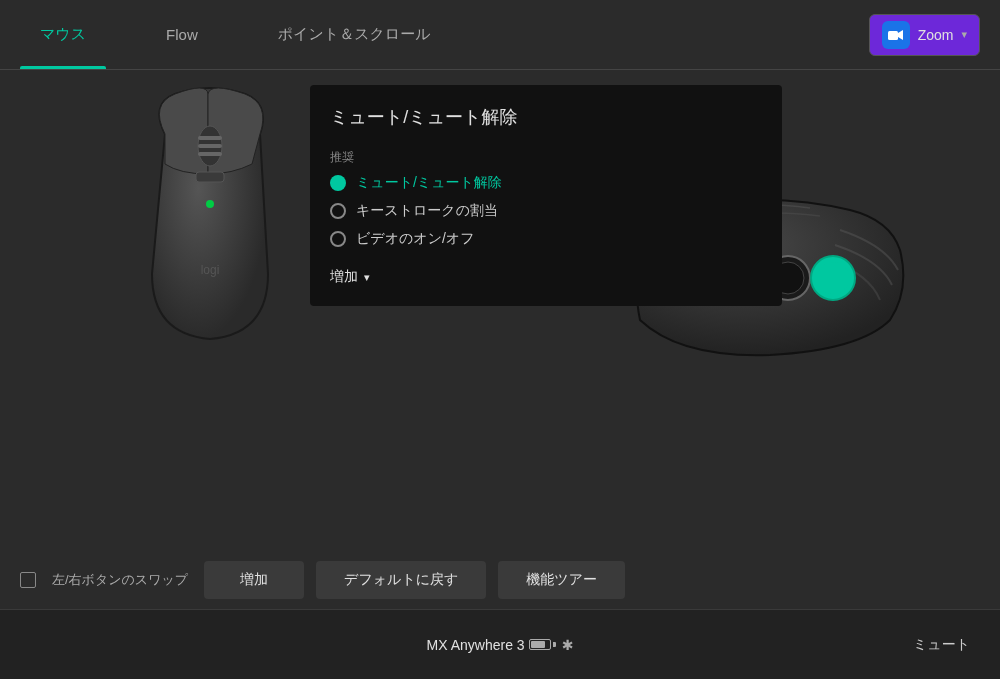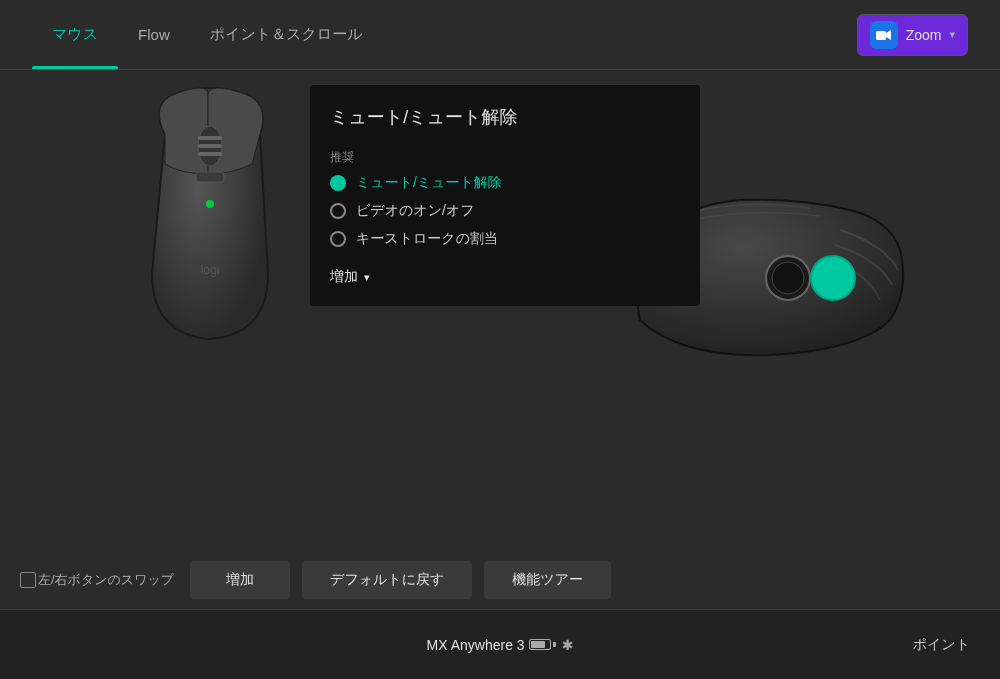--- a/index.html
+++ b/index.html
@@ -13,22 +13,23 @@
       position: relative;
     }
 
     
     .header {
       display: flex;
       align-items: stretch;
       background: #2b2b2b;
       border-bottom: 1px solid #444;
       height: 70px;
-      padding: 0 32px;
+      padding: 0 20px;
       position: relative;
+      gap: 40px;
     }
     .tab {
       display: flex;
       align-items: center;
       padding: 0 20px;
       font-size: 15px;
       cursor: pointer;
       color: #aaa;
       position: relative;
     }
@@ -95,21 +96,21 @@
       position: absolute;
       right: 80px;
       top: 120px;
     }
 
     
     .dropdown-popup {
       position: absolute;
       top: 15px;
       left: 310px;
-      width: 390px;
+      width: 472px;
       background: #111;
       border-radius: 4px;
       padding: 20px;
       z-index: 10;
     }
     .popup-title {
       font-size: 18px;
       font-weight: 500;
       color: #e0e0e0;
       margin-bottom: 20px;
@@ -171,21 +172,21 @@
       left: 0;
       right: 0;
       padding: 0 20px;
       display: flex;
       align-items: center;
       gap: 16px;
     }
     .checkbox-label {
       display: flex;
       align-items: center;
-      gap: 2px;
+      gap: 16px;
       font-size: 13px;
       color: #aaa;
       cursor: pointer;
     }
     .checkbox-box {
       width: 16px;
       height: 16px;
       border: 1px solid #888;
       background: transparent;
       border-radius: 2px;
@@ -389,25 +390,25 @@
   <div class="dropdown-popup">
     <div class="popup-title">ミュート/ミュート解除</div>
     <div class="popup-section-label">推奨</div>
     <div class="popup-options">
       <div class="popup-option">
         <div class="radio-filled"></div>
         <span class="option-text-active">ミュート/ミュート解除</span>
       </div>
       <div class="popup-option">
         <div class="radio-empty"></div>
-        <span class="option-text">ビデオのオン/オフ</span>
+        <span class="option-text">キーストロークの割当</span>
       </div>
       <div class="popup-option">
         <div class="radio-empty"></div>
-        <span class="option-text">キーストロークの割当</span>
+        <span class="option-text">ビデオのオン/オフ</span>
       </div>
     </div>
     <button class="popup-add-btn">
       <span>増加</span>
       <span style="font-size:11px;">▾</span>
     </button>
   </div>
 </div>
 
 <div class="bottom-bar">
@@ -430,14 +431,14 @@
       <div class="battery-icon">
         <div class="battery-body">
           <div class="battery-fill"></div>
         </div>
         <div class="battery-tip"></div>
       </div>
 
       <span class="bolt-icon">✱</span>
     </div>
   </div>
-  <span class="footer-login">ポイント</span>
+  <span class="footer-login">ミュート</span>
 </div>
 
 </body></html>

